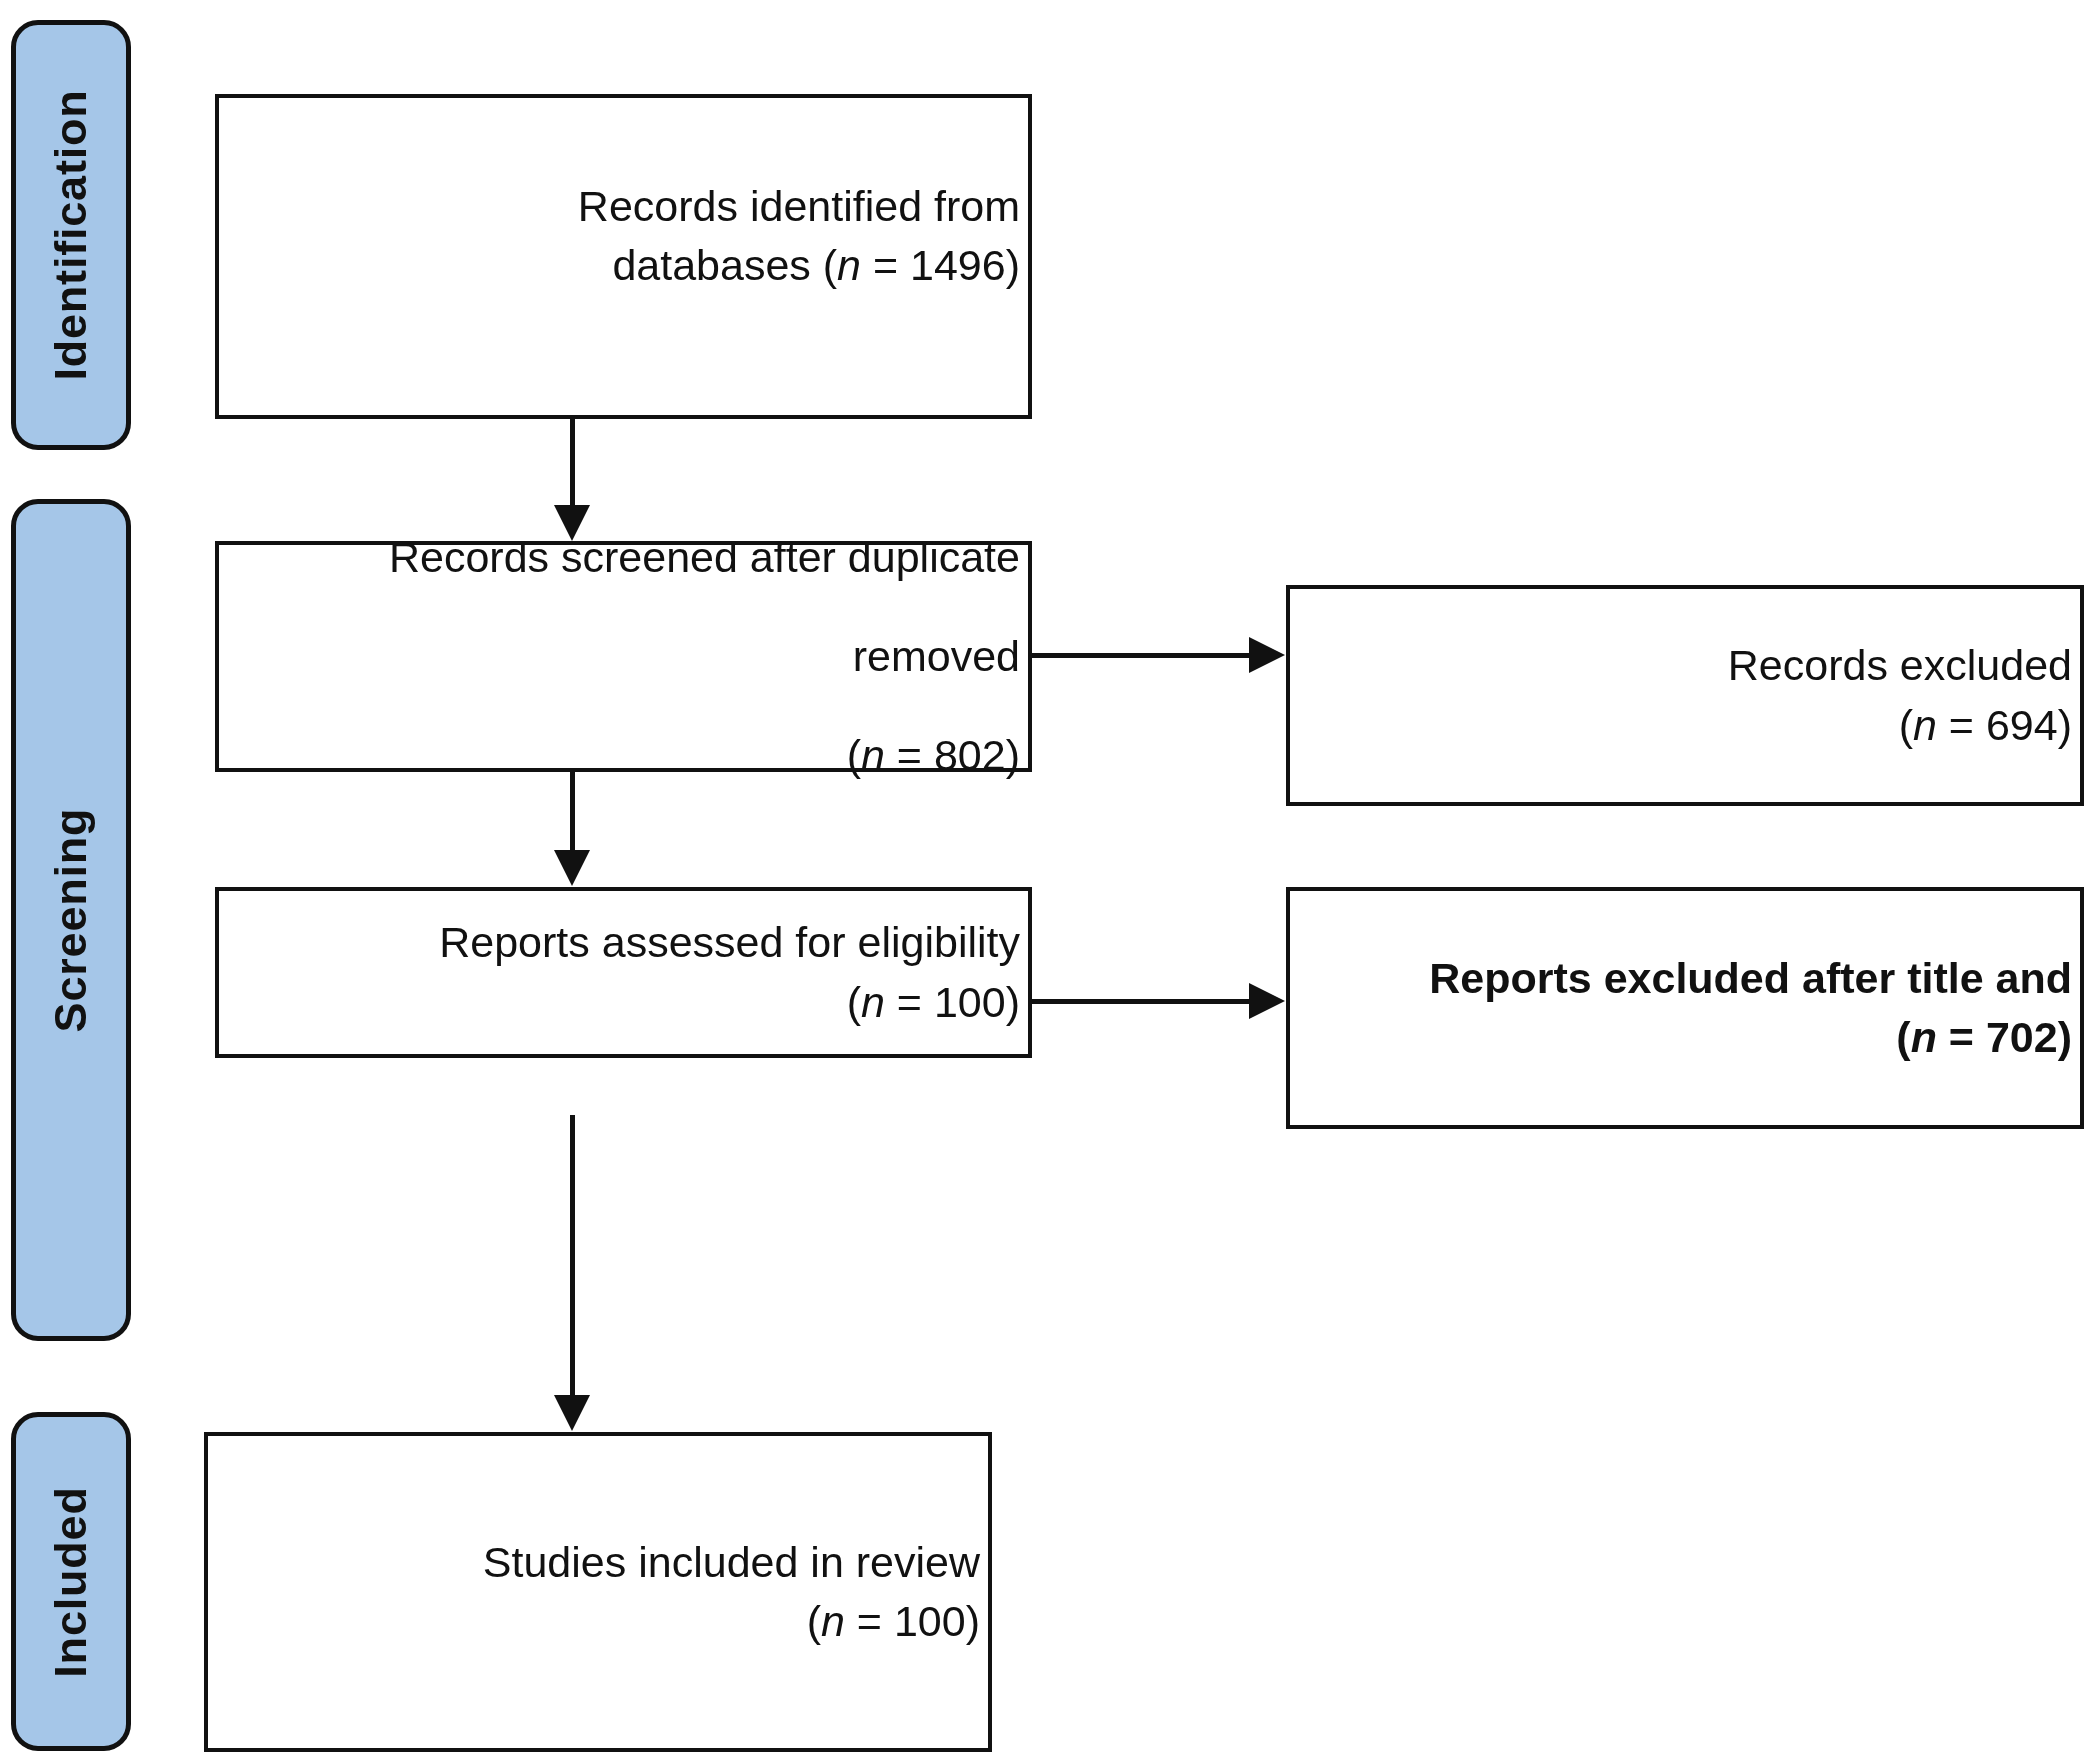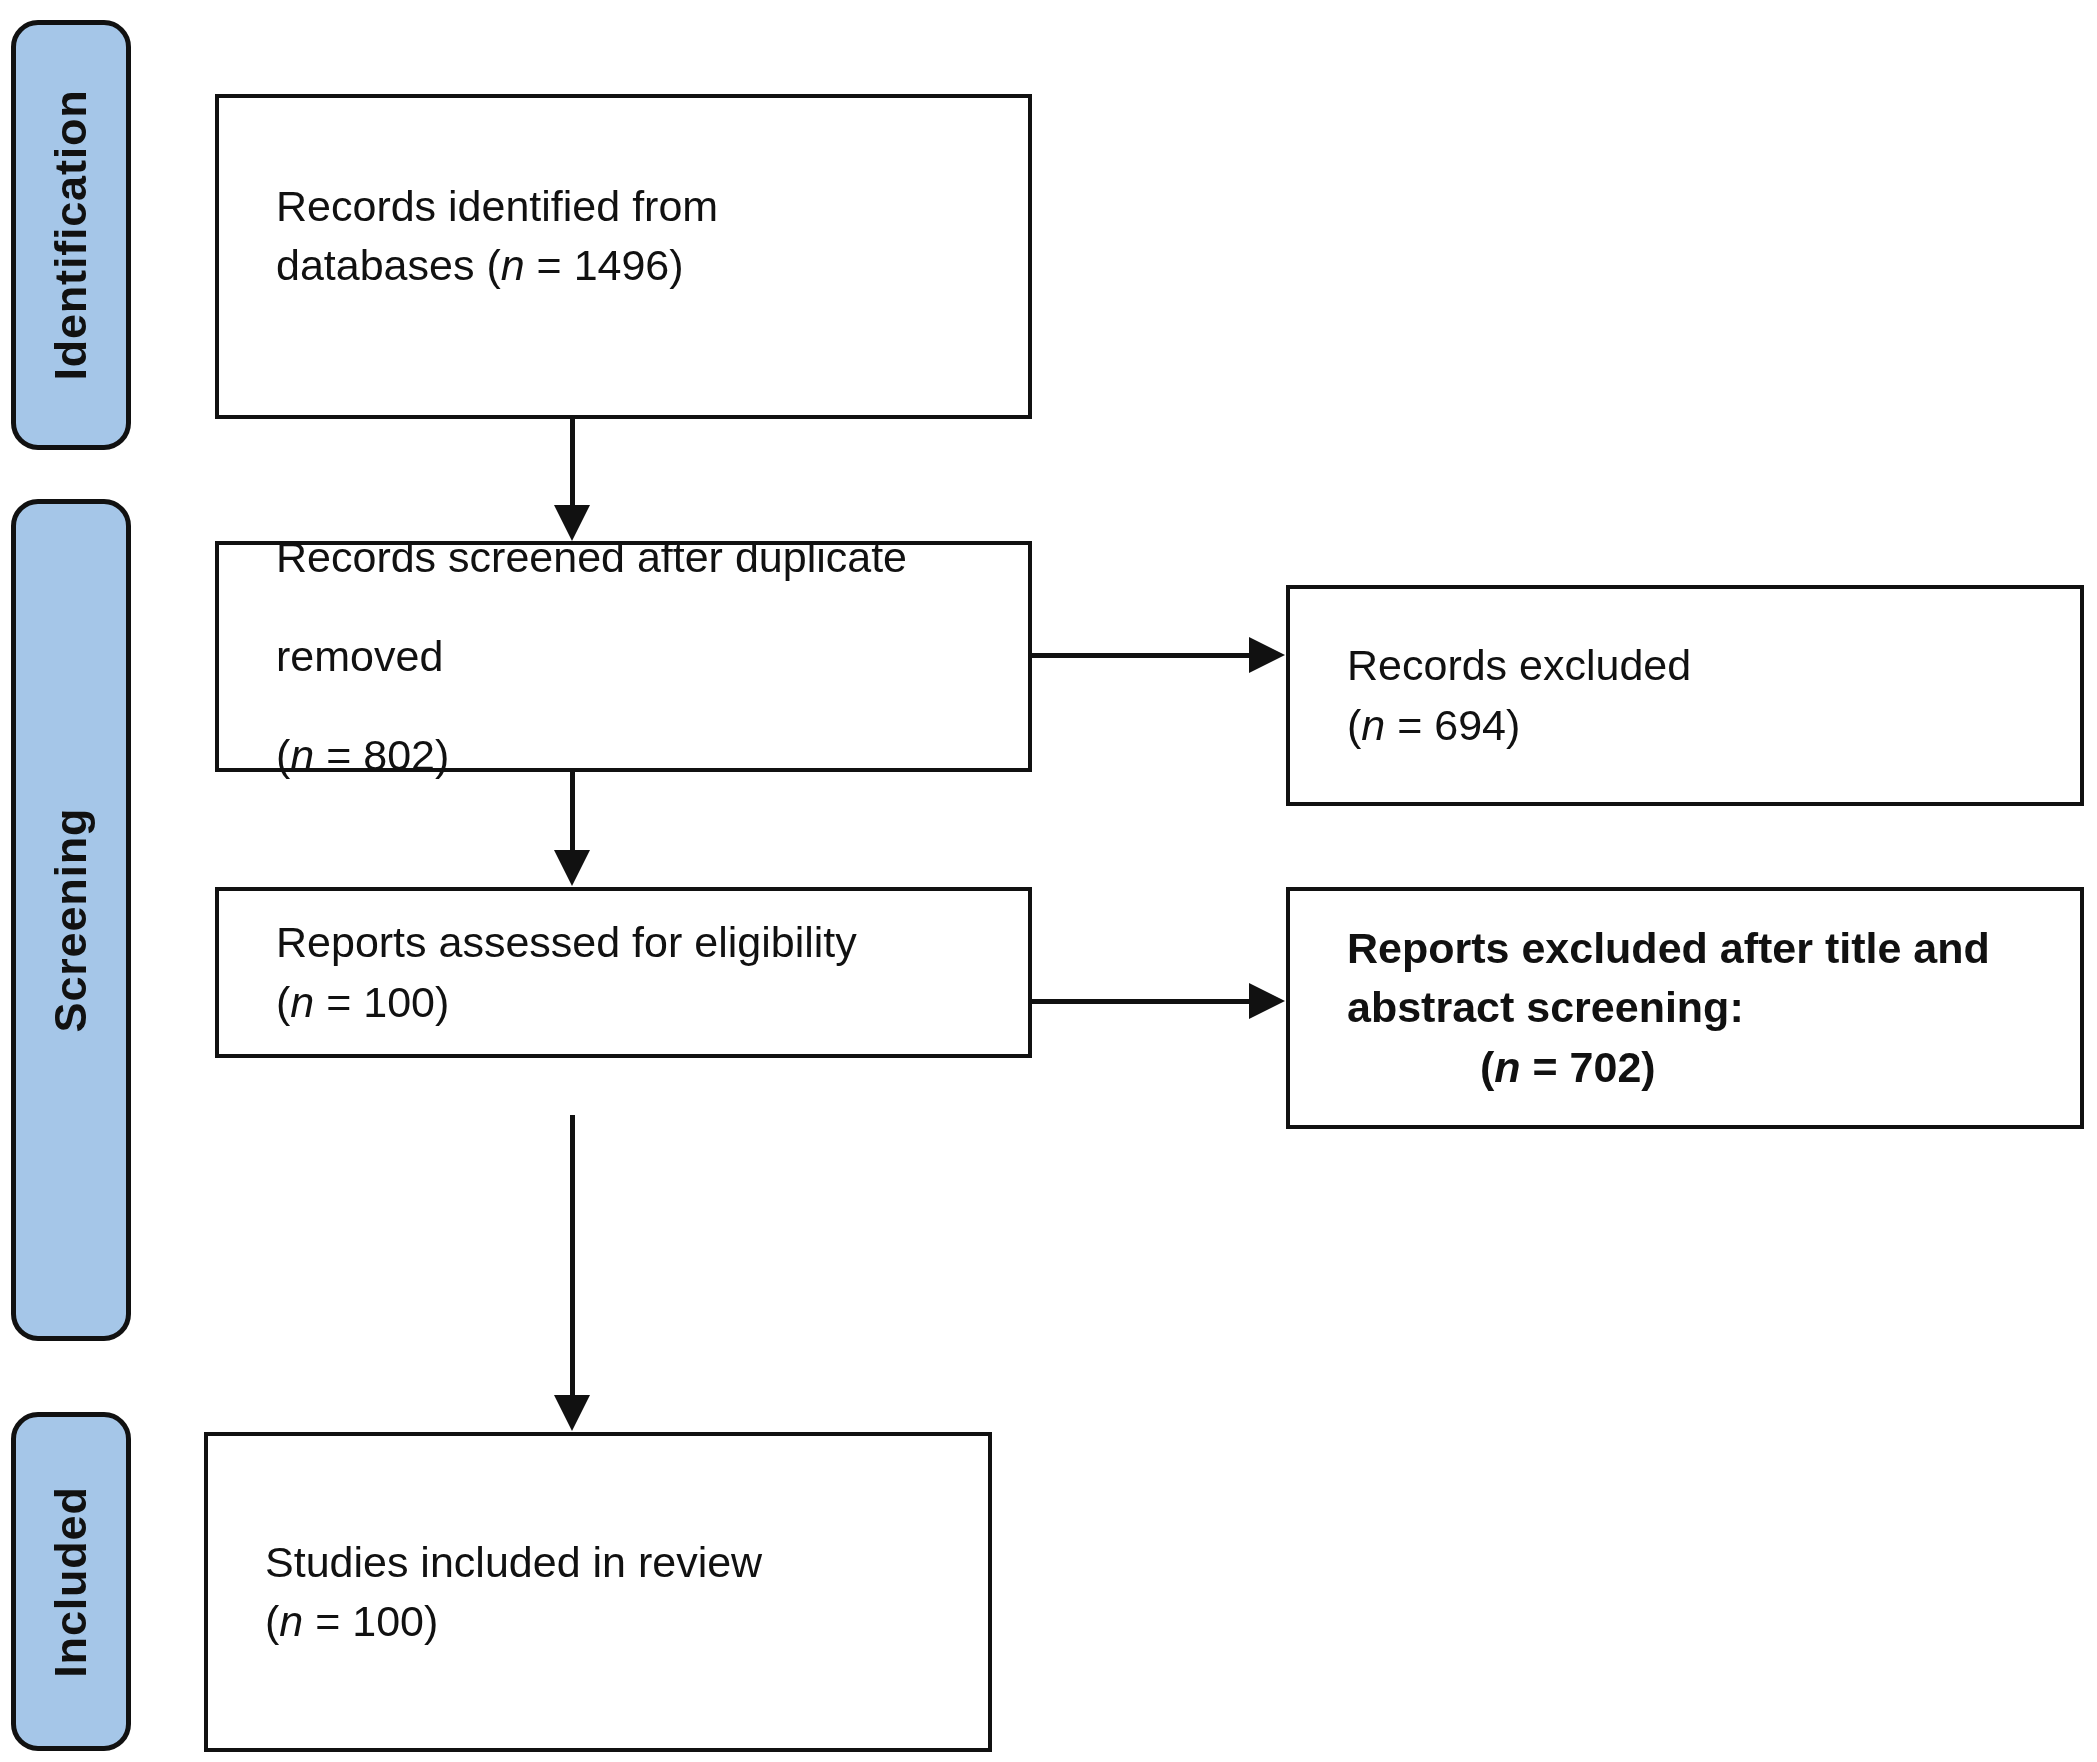--- a/index.html
+++ b/index.html
@@ -42,20 +42,21 @@
     position: absolute;
     background: var(--box-fill, #ffffff);
     border: 4.7px solid var(--border, #111111);
     display: flex;
     flex-direction: column;
     justify-content: center;
     padding-left: 57px;
     padding-right: 8px;
     font-size: 43px;
     line-height: 1.38;
+    align-items: flex-end;
   }
   .line { white-space: nowrap; }
   .line.indent { padding-left: 133px; }
 
   #box-records-identified {
     left: 215px; top: 94px; width: 817px; height: 325px;
     justify-content: flex-start; padding-top: 79px;
   }
   #box-records-screened  { left: 215px;  top: 541px;  width: 817px; height: 231px; gap: 40px; }
   #box-reports-assessed  { left: 215px;  top: 887px; width: 817px; height: 171px; }
@@ -131,21 +132,20 @@
     <div class="line">(<i>n</i> = 100)</div>
   </div>
 
   <div class="box" id="box-records-excluded">
     <div class="line">Records excluded</div>
     <div class="line">(<i>n</i> = 694)</div>
   </div>
 
   <div class="box" id="box-reports-excluded">
     <div class="line">Reports excluded after title and</div>
-    <div class="line">abstract screening:</div>
     <div class="line indent">(<i>n</i> = 702)</div>
   </div>
 
   <div>
     <div class="stem" id="arrow-v1-stem"></div>
     <div class="head-down" id="arrow-v1-head"></div>
   </div>
   <div>
     <div class="stem" id="arrow-v2-stem"></div>
     <div class="head-down" id="arrow-v2-head"></div>

